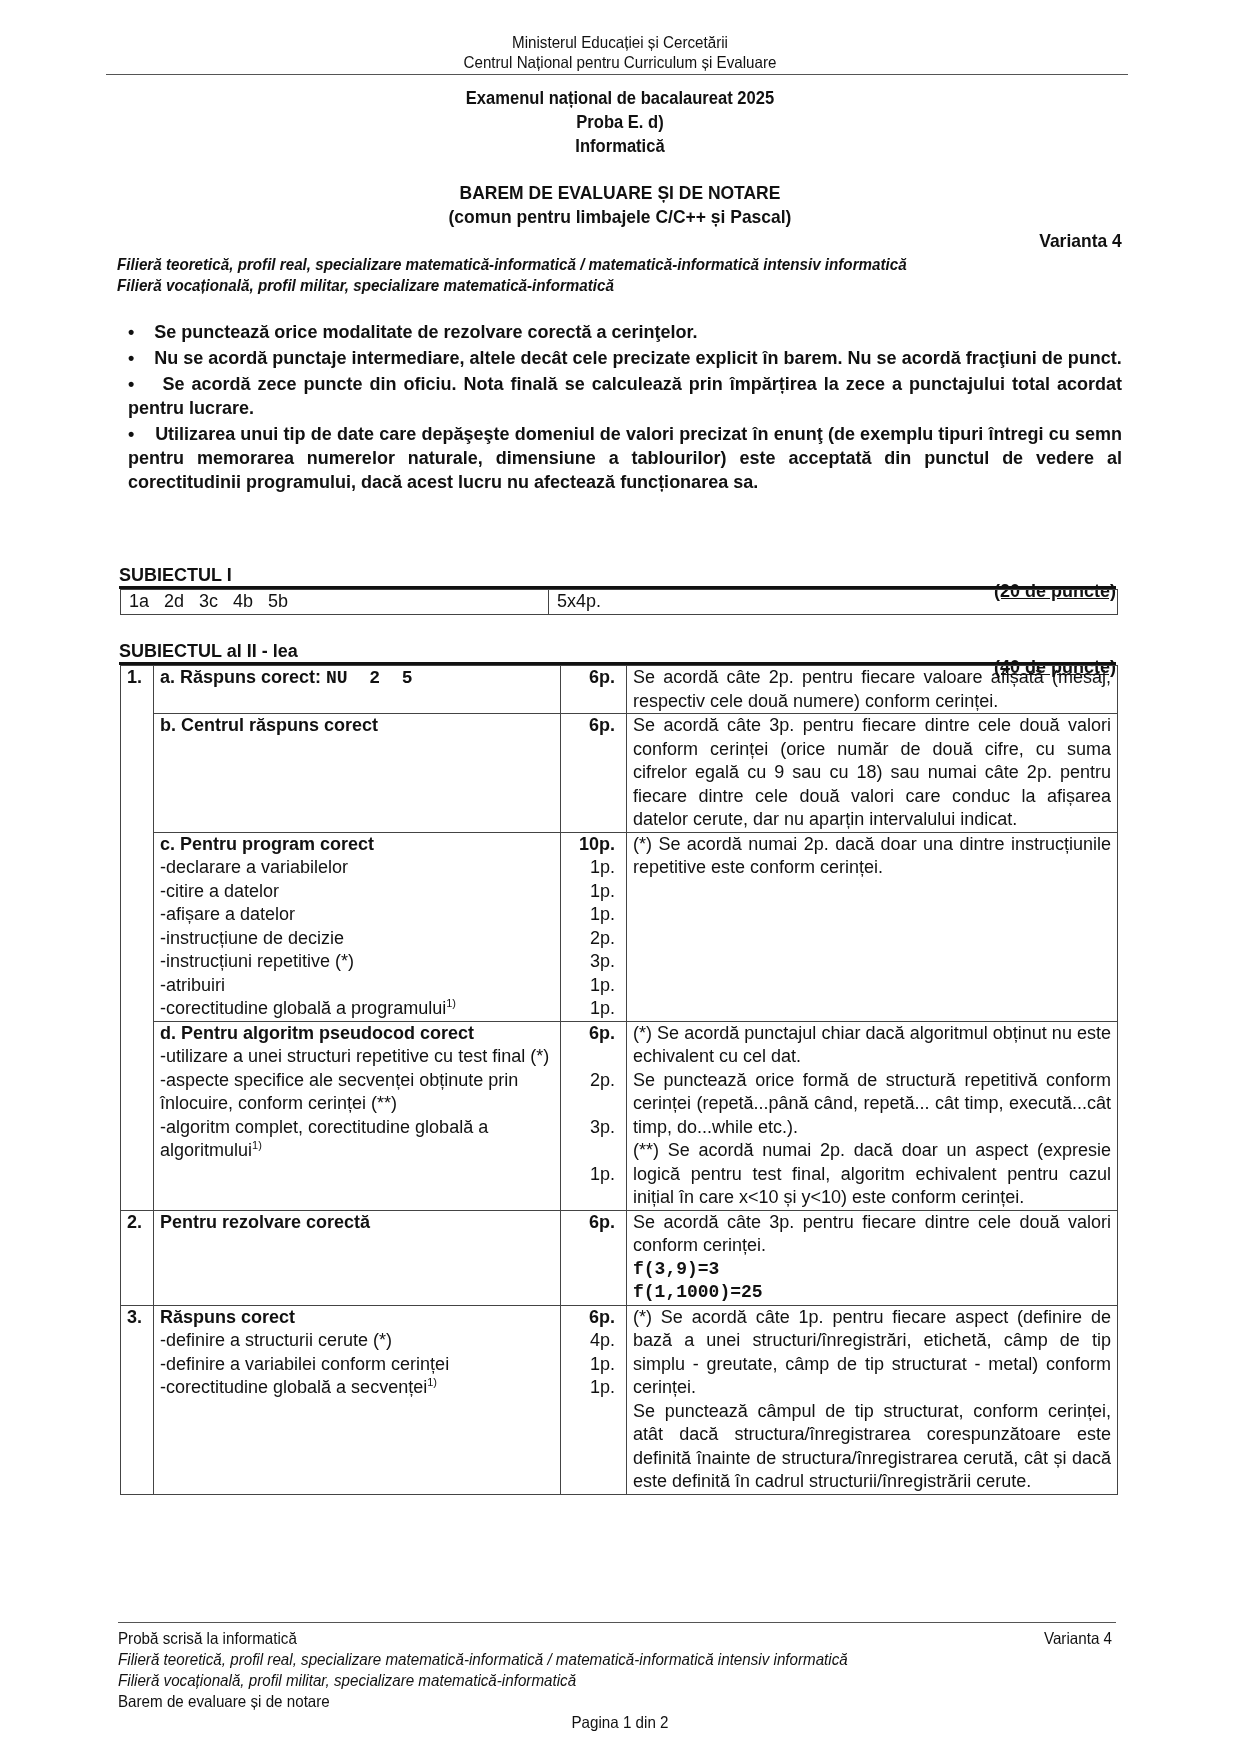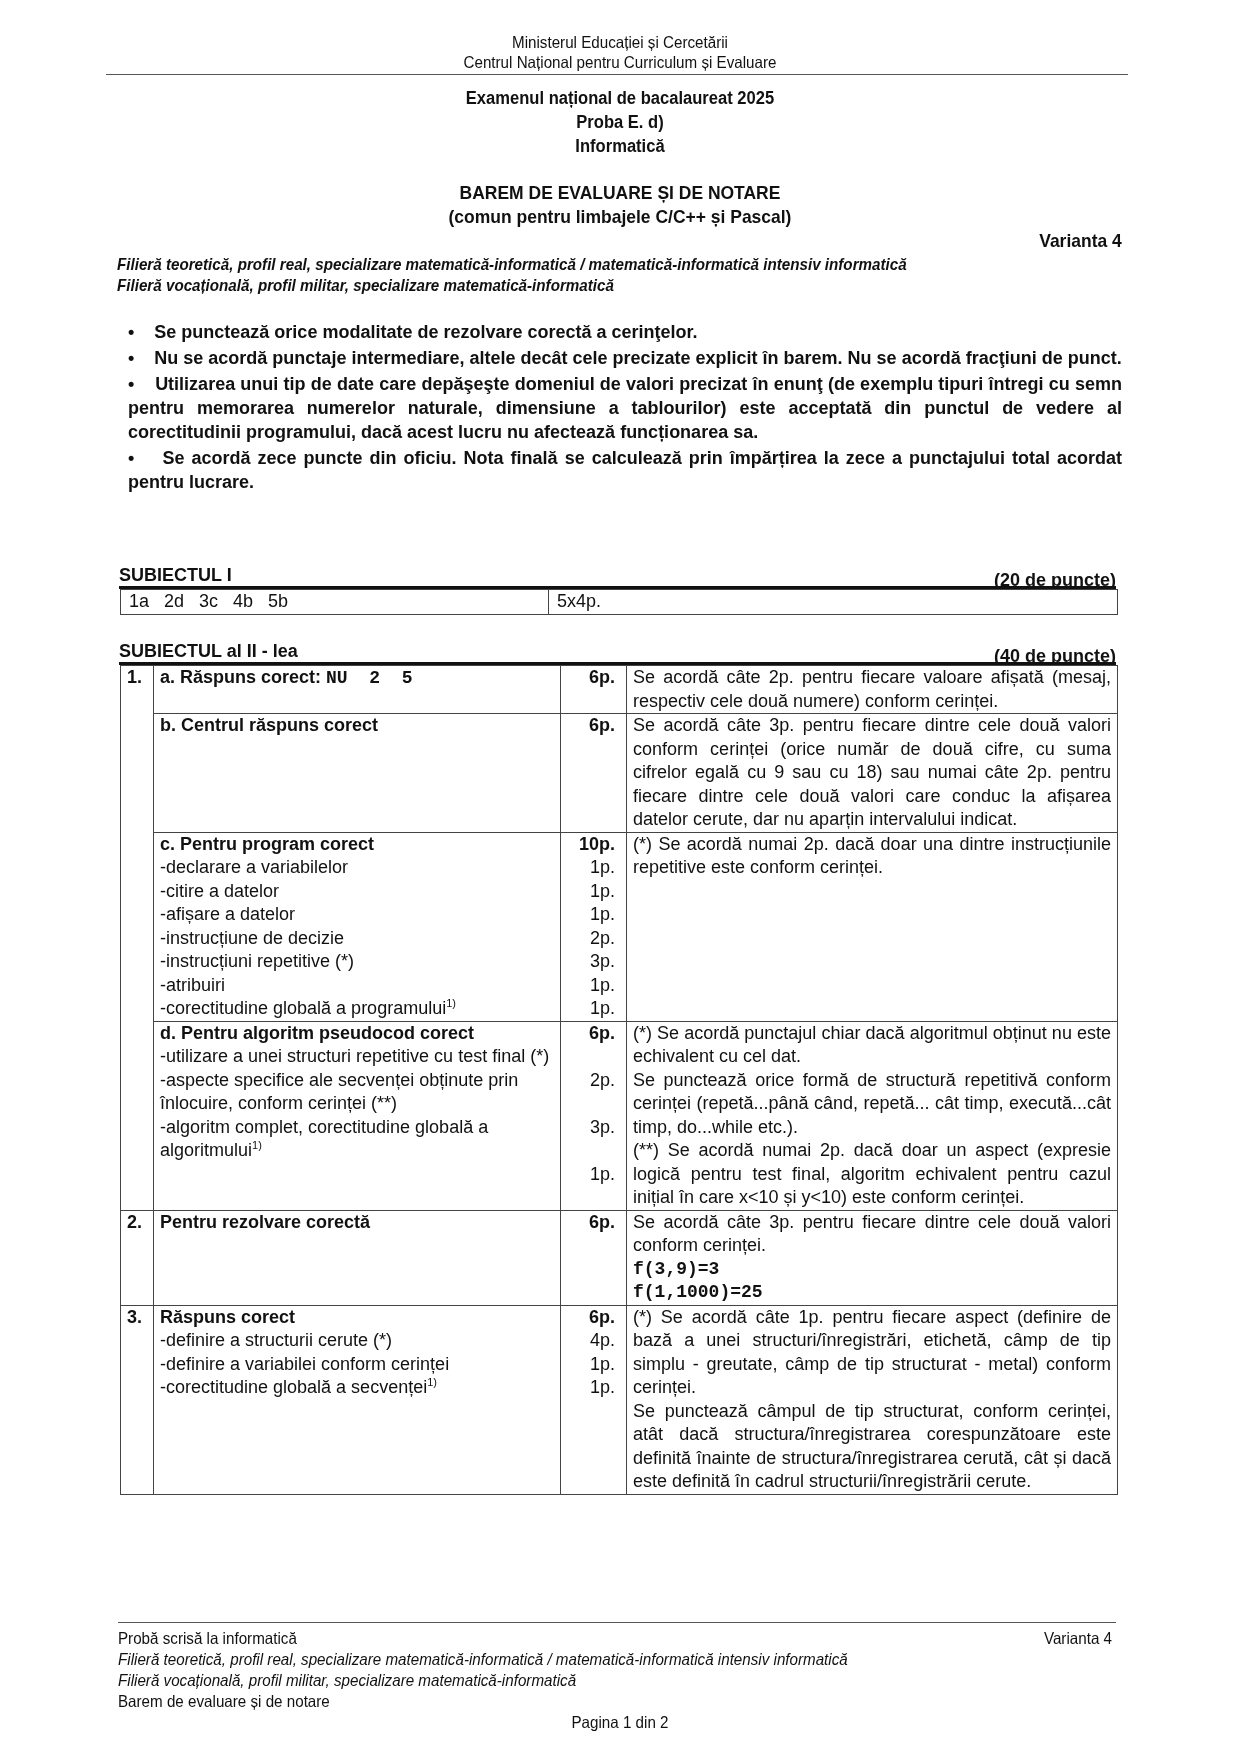--- a/index.html
+++ b/index.html
@@ -20,21 +20,21 @@
   #variant { position: absolute; right: 118px; top: 229px; font-weight: bold; font-size: 19px; line-height: 24px; transform: scaleX(0.92); transform-origin: right; }
   .filiera { position: absolute; left: 117px; font-weight: bold; font-style: italic; font-size: 16.5px; line-height: 20px; transform: scaleX(0.92); transform-origin: left; white-space: nowrap; }
   #fil1 { top: 254px; }
   #fil2 { top: 275px; }
 
   .rules { position: absolute; left: 128px; width: 994px; top: 320px; font-weight: bold; font-size: 18px; line-height: 24px; }
   .rule { text-align: justify; margin-bottom: 2px; }
 
   .subj-head { position: absolute; left: 119px; width: 997px; font-weight: bold; font-size: 18px; line-height: 22px; border-bottom: 3px solid #111; }
   .subj-head .name { }
-  .subj-head .pts { position: absolute; right: 0; top: 5px; text-decoration: underline; }
+  .subj-head .pts { position: absolute; right: 0; top: 16px; text-decoration: underline; }
   #s1head { top: 564px; }
   #s2head { top: 640px; }
 
   table { border-collapse: collapse; position: absolute; left: 120px; width: 998px; font-size: 18px; }
   td { border: 1.5px solid #444; vertical-align: top; padding: 0 6px; line-height: 23.5px; }
   #s1table { top: 589px; }
   #s1table td { font-weight: normal; height: 24px; padding: 0 8px; }
   #s2table { top: 665px; }
   .c-num { width: 20px; font-weight: bold; }
   .c-desc { width: 394px; }
@@ -66,22 +66,22 @@
 <div id="t3" class="title">Informatică</div>
 <div id="t4" class="title">BAREM DE EVALUARE ȘI DE NOTARE</div>
 <div id="t5" class="title">(comun pentru limbajele C/C++ și Pascal)</div>
 <div id="variant">Varianta 4</div>
 <div id="fil1" class="filiera">Filieră teoretică, profil real, specializare matematică-informatică / matematică-informatică intensiv informatică</div>
 <div id="fil2" class="filiera">Filieră vocațională, profil militar, specializare matematică-informatică</div>
 
 <div class="rules">
   <div class="rule"><span>•</span>&nbsp;&nbsp;&nbsp;&nbsp;<span>Se punctează orice modalitate de rezolvare corectă a cerinţelor.</span></div>
   <div class="rule"><span>•</span>&nbsp;&nbsp;&nbsp;&nbsp;<span>Nu se acordă punctaje intermediare, altele decât cele precizate explicit în barem. Nu se acordă fracţiuni de punct.</span></div>
+  <div class="rule"><span>•</span>&nbsp;&nbsp;&nbsp;&nbsp;<span>Se acordă zece puncte din oficiu. Nota finală se calculează prin împărțirea la zece a punctajului total acordat pentru lucrare.</span></div>
   <div class="rule"><span>•</span>&nbsp;&nbsp;&nbsp;&nbsp;<span>Utilizarea unui tip de date care depăşeşte domeniul de valori precizat în enunţ (de exemplu tipuri întregi cu semn pentru memorarea numerelor naturale, dimensiune a tablourilor) este acceptată din punctul de vedere al corectitudinii programului, dacă acest lucru nu afectează funcționarea sa.</span></div>
-  <div class="rule"><span>•</span>&nbsp;&nbsp;&nbsp;&nbsp;<span>Se acordă zece puncte din oficiu. Nota finală se calculează prin împărțirea la zece a punctajului total acordat pentru lucrare.</span></div>
 </div>
 
 <div id="s1head" class="subj-head">
   <span class="name">SUBIECTUL I</span>
   <span class="pts">(20 de puncte)</span>
 </div>
 <table id="s1table">
   <tbody>
       <tr>
     <td style="width:411px; white-space:pre;">1a   2d   3c   4b   5b</td>

